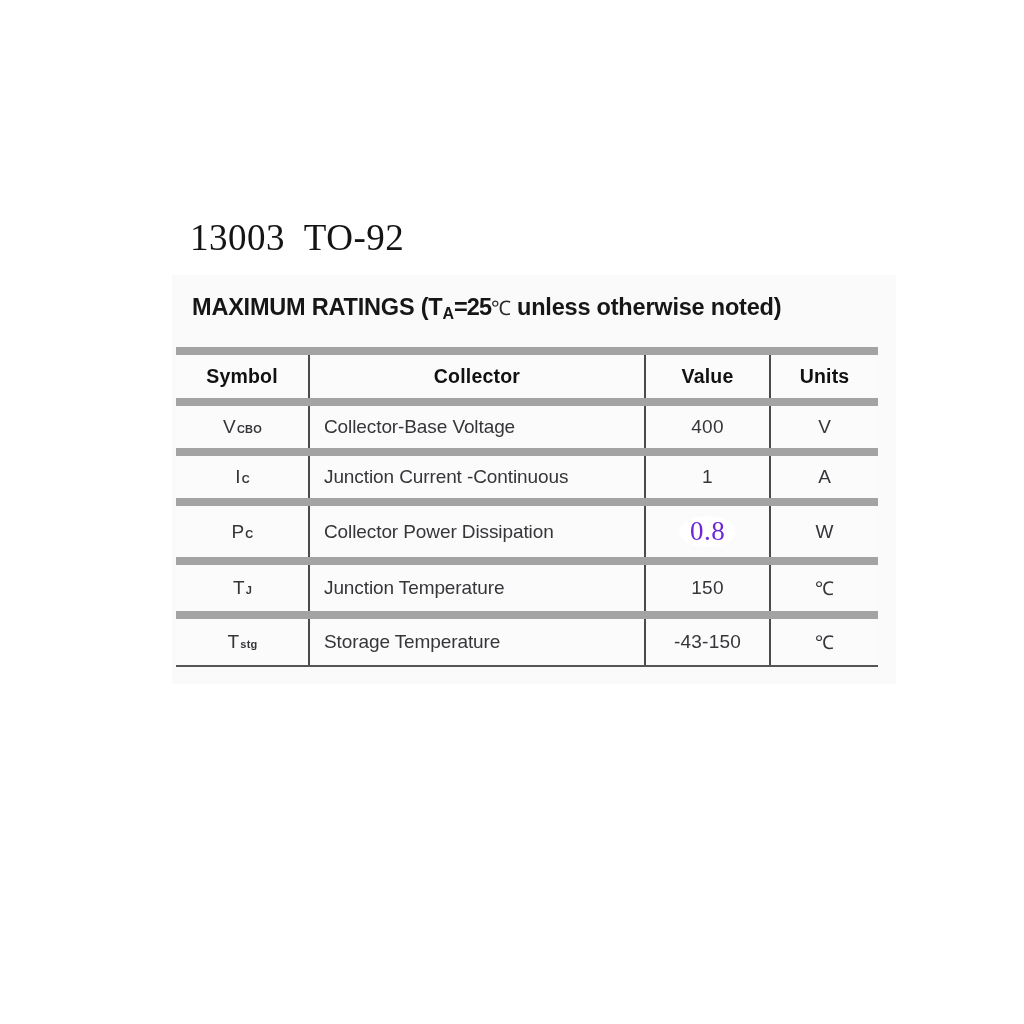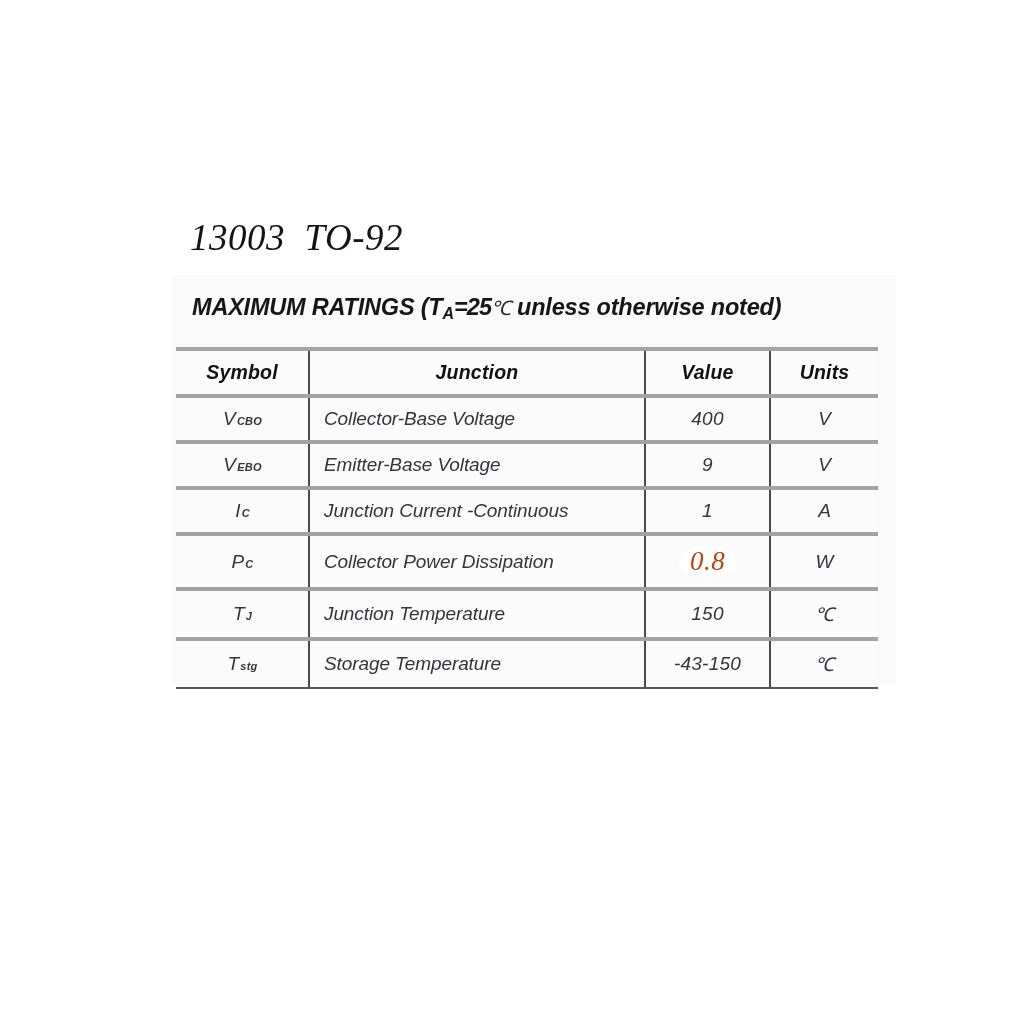--- a/index.html
+++ b/index.html
@@ -13,21 +13,20 @@
     overflow: hidden;
     font-family: "Liberation Sans", sans-serif;
     -webkit-font-smoothing: antialiased;
   }
 
   #page {
     position: relative;
     width: 1024px;
     height: 1024px;
     background: #ffffff;
-    font-style: italic;
   }
 
   
   #part-title {
     position: absolute;
     left: 190px;
     top: 216px;
     font-family: "Liberation Serif", "DejaVu Serif", serif;
     font-size: 37px;
     line-height: 44px;
@@ -85,21 +84,21 @@
     table-layout: fixed;
   }
   #ratings-table col.c-sym   { width: 133px; }
   #ratings-table col.c-par   { width: 336px; }
   #ratings-table col.c-val   { width: 125px; }
   #ratings-table col.c-uni   { width: 108px; }
 
   #ratings-table tr { height: 40px; }
   #ratings-table th,
   #ratings-table td {
-    border-top: 4px solid #a3a3a3;
+    border-top: 8px solid #a3a3a3;
     border-bottom: 2px solid #555555;
     padding: 10px 0;
     font-size: 19px;
     color: #35353a;
     font-weight: normal;
     vertical-align: middle;
     background: #fbfbfb;
   }
   
   #ratings-table .c1 { border-right: 2px solid #4a4a4a; }
@@ -149,21 +148,21 @@
   }
   
   .cell-value.edited {
     position: relative;
   }
   .cell-value.edited .patch {
     display: inline-block;
     position: relative;
     font-family: "Liberation Serif", "DejaVu Serif", serif;
     font-size: 27px;
-    color: #c2410c;
+    color: #6d28d9;
     letter-spacing: 0.5px;
     padding: 0 11px;
     border-radius: 50%;
     background: #ffffff;
   }
 
   .cell-unit {
     text-align: center;
     font-size: 19px;
     color: #3a3a42;
@@ -188,41 +187,35 @@
     <table id="ratings-table">
       <colgroup>
         <col class="c-sym">
           <col class="c-par">
           <col class="c-val">
           <col class="c-uni">
       </colgroup>
       <thead>
         <tr>
           <th class="c1">Symbol</th>
-          <th class="c2">Junction</th>
+          <th class="c2">Collector</th>
           <th class="c3">Value</th>
           <th>Units</th>
         </tr>
       </thead>
       <tbody>
 
         <tr>
           <td class="cell-symbol c1"><span>V</span><sub>CBO</sub></td>
           <td class="cell-param c2">Collector-Base Voltage</td>
           <td class="cell-value c3">400</td>
           <td class="cell-unit">V</td>
         </tr>
 
 
-        <tr>
-          <td class="cell-symbol c1"><span>V</span><sub>EBO</sub></td>
-          <td class="cell-param c2">Emitter-Base Voltage</td>
-          <td class="cell-value c3">9</td>
-          <td class="cell-unit">V</td>
-        </tr>
 
         <tr>
           <td class="cell-symbol c1"><span>I</span><sub>C</sub></td>
           <td class="cell-param c2">Junction Current -Continuous</td>
           <td class="cell-value c3">1</td>
           <td class="cell-unit">A</td>
         </tr>
 
         <tr>
           <td class="cell-symbol c1"><span>P</span><sub>C</sub></td>

